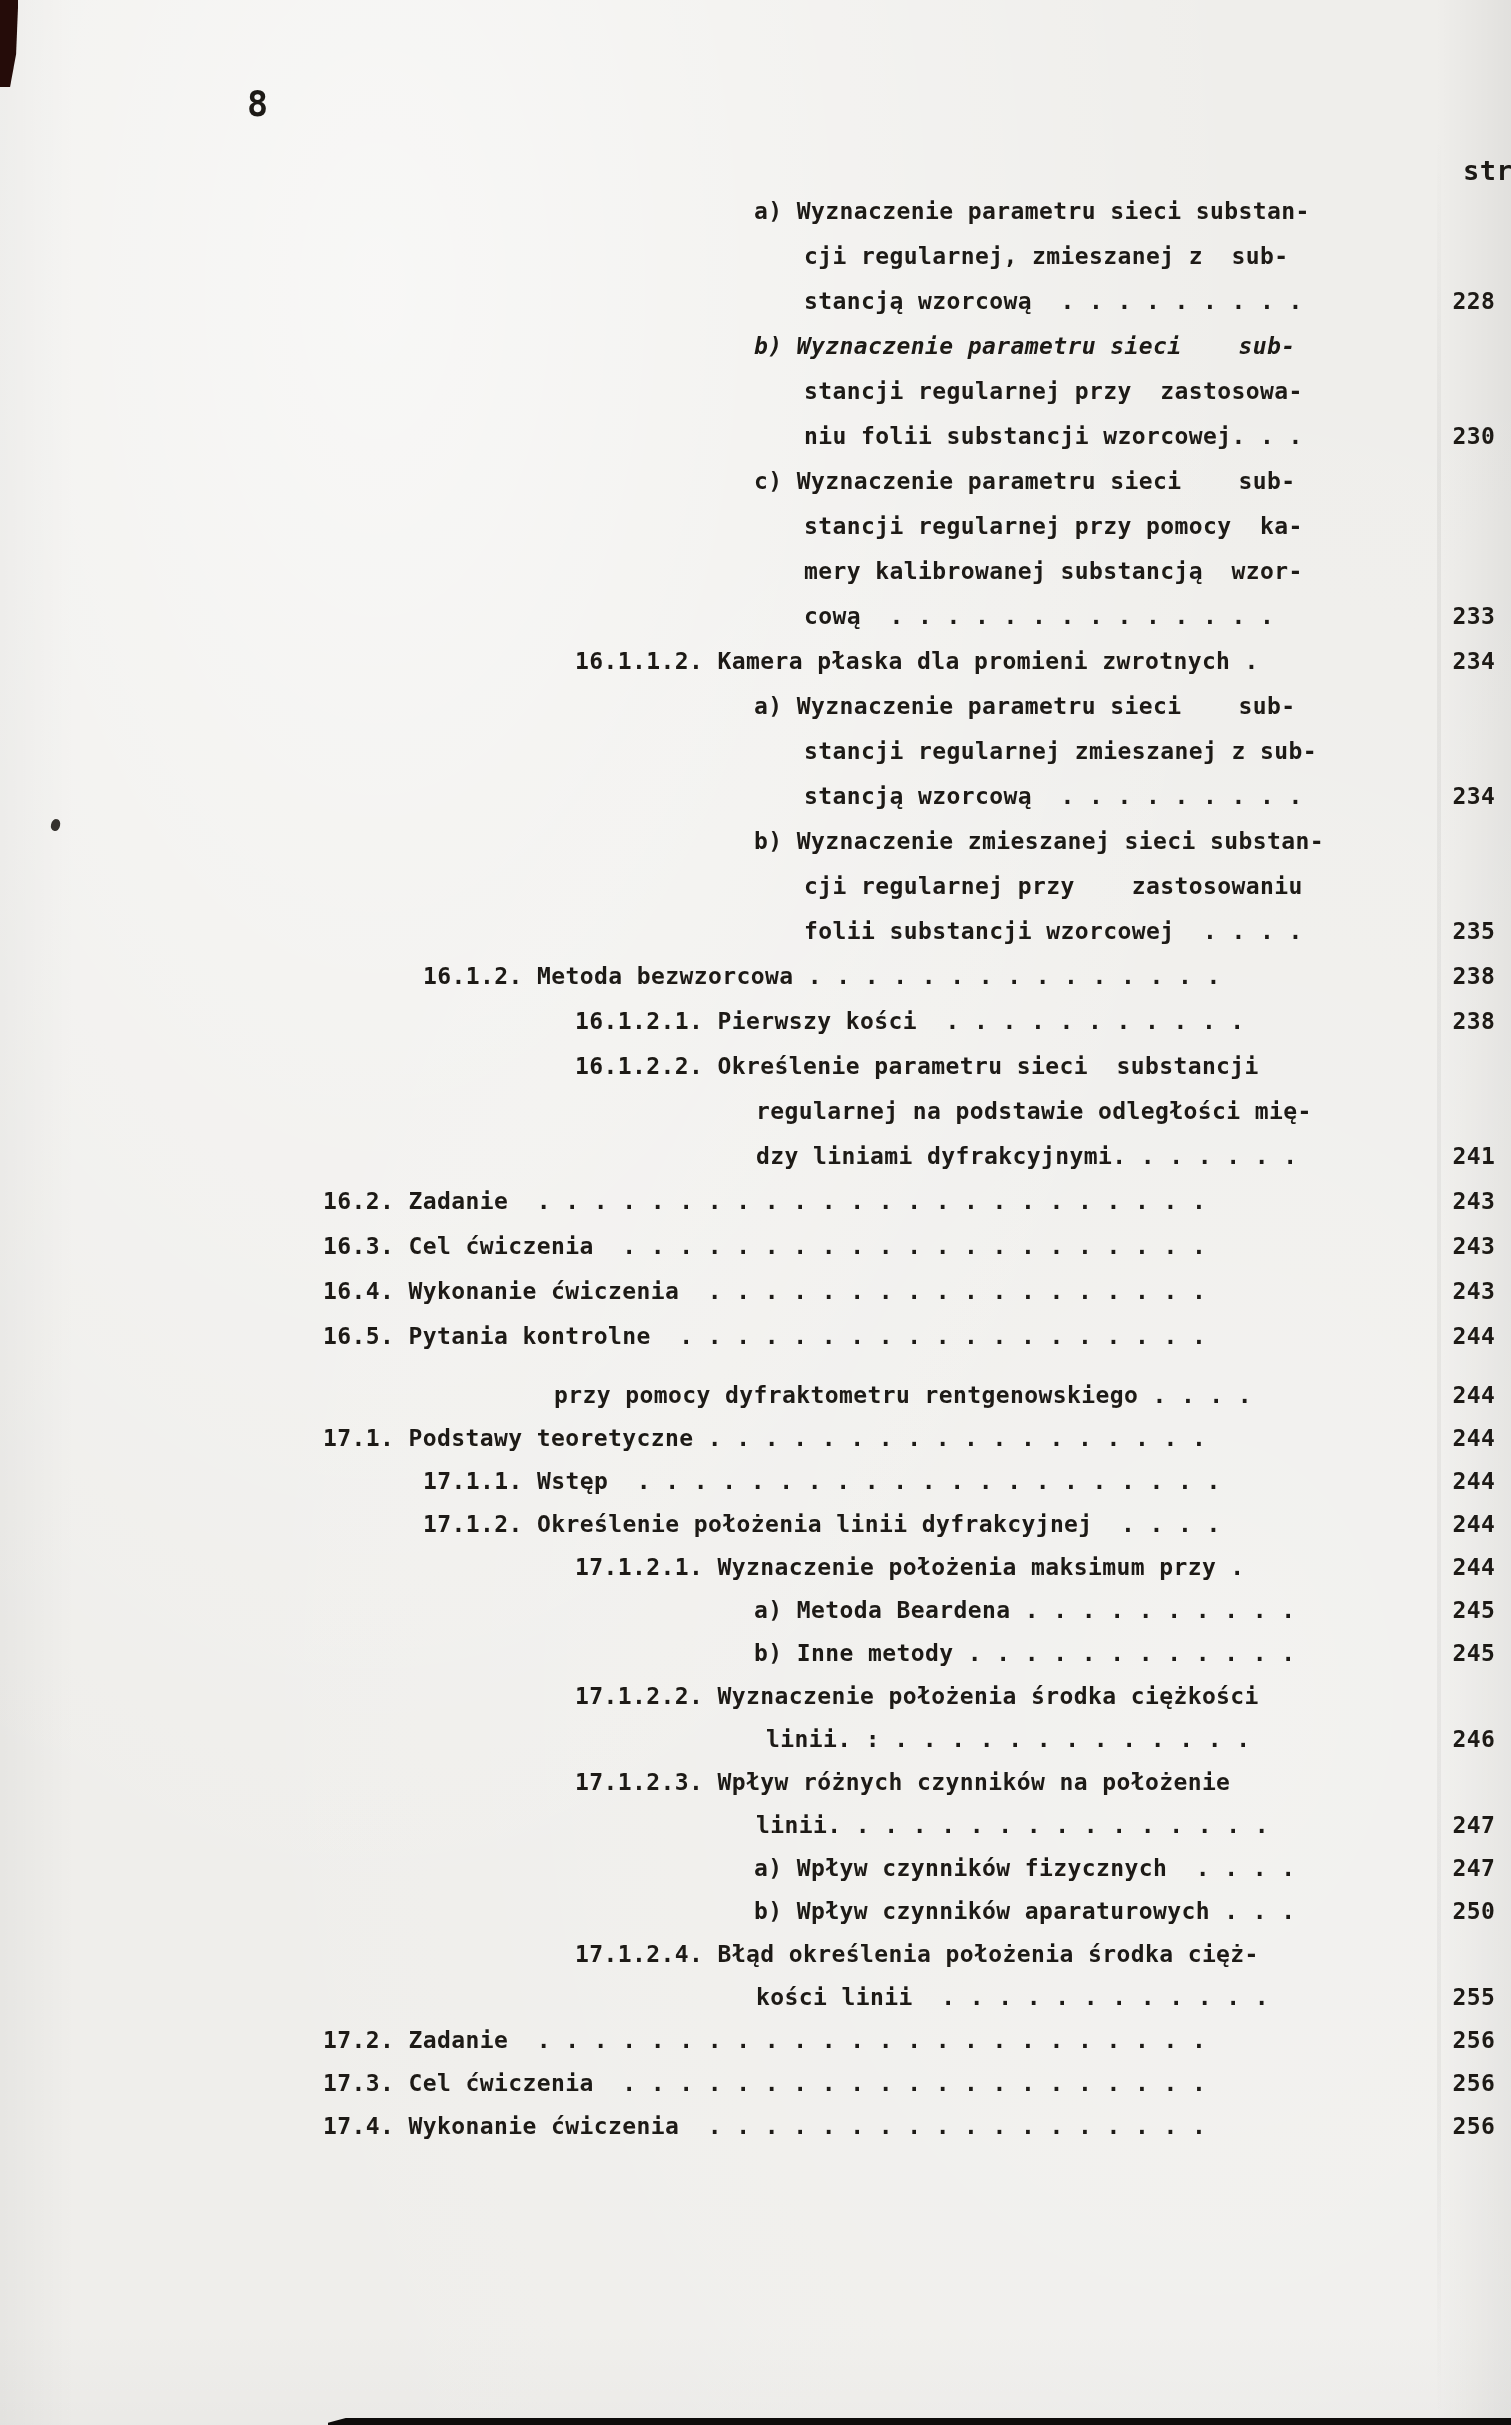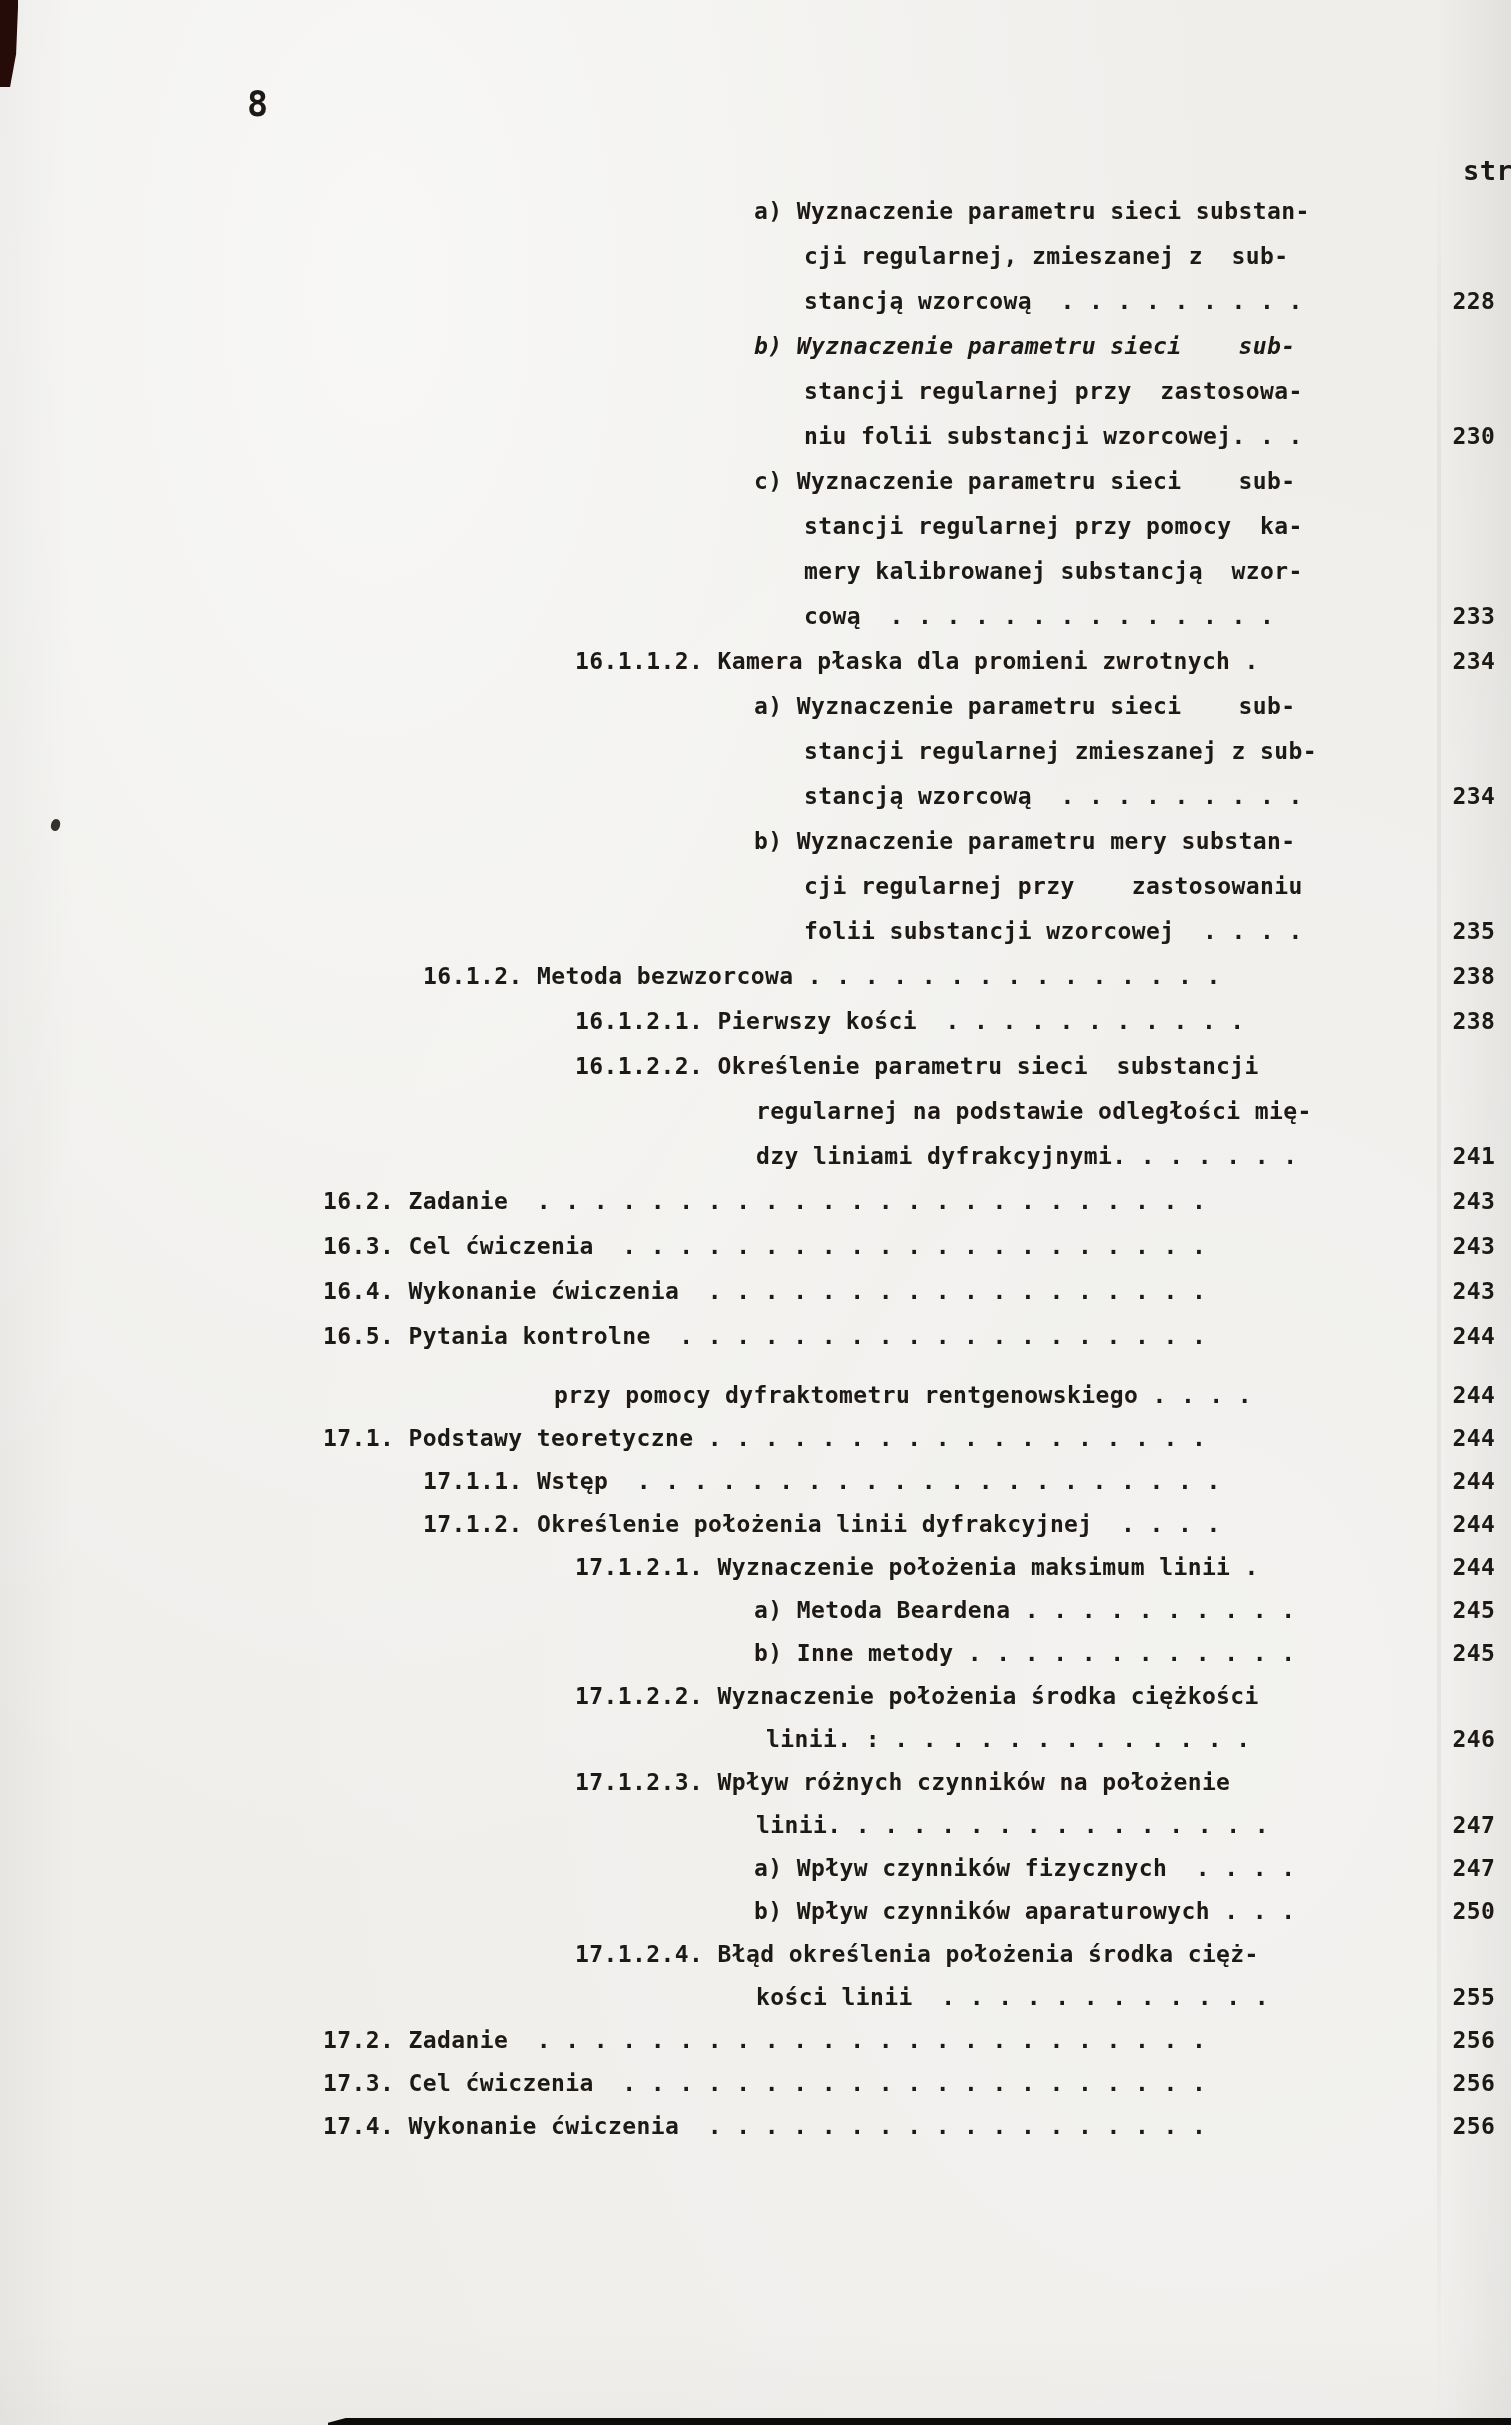--- a/index.html
+++ b/index.html
@@ -75,39 +75,39 @@
       <div class="toc-line" style="padding-left: 804px;"><span>stancji regularnej przy  zastosowa-</span></div>
       <div class="toc-line" style="padding-left: 804px;"><span>niu folii substancji wzorcowej. . .</span><span class="pg">230</span></div>
       <div class="toc-line" style="padding-left: 754px;"><span>c) Wyznaczenie parametru sieci    sub-</span></div>
       <div class="toc-line" style="padding-left: 804px;"><span>stancji regularnej przy pomocy  ka-</span></div>
       <div class="toc-line" style="padding-left: 804px;"><span>mery kalibrowanej substancją  wzor-</span></div>
       <div class="toc-line" style="padding-left: 804px;"><span>cową  . . . . . . . . . . . . . .</span><span class="pg">233</span></div>
       <div class="toc-line" style="padding-left: 575px;"><span>16.1.1.2. Kamera płaska dla promieni zwrotnych .</span><span class="pg">234</span></div>
       <div class="toc-line" style="padding-left: 754px;"><span>a) Wyznaczenie parametru sieci    sub-</span></div>
       <div class="toc-line" style="padding-left: 804px;"><span>stancji regularnej zmieszanej z sub-</span></div>
       <div class="toc-line" style="padding-left: 804px;"><span>stancją wzorcową  . . . . . . . . .</span><span class="pg">234</span></div>
-      <div class="toc-line" style="padding-left: 754px;"><span>b) Wyznaczenie parametru mery substan-</span></div>
+      <div class="toc-line" style="padding-left: 754px;"><span>b) Wyznaczenie zmieszanej sieci substan-</span></div>
       <div class="toc-line" style="padding-left: 804px;"><span>cji regularnej przy    zastosowaniu</span></div>
       <div class="toc-line" style="padding-left: 804px;"><span>folii substancji wzorcowej  . . . .</span><span class="pg">235</span></div>
       <div class="toc-line" style="padding-left: 423px;"><span>16.1.2. Metoda bezwzorcowa . . . . . . . . . . . . . . .</span><span class="pg">238</span></div>
       <div class="toc-line" style="padding-left: 575px;"><span>16.1.2.1. Pierwszy kości  . . . . . . . . . . .</span><span class="pg">238</span></div>
       <div class="toc-line" style="padding-left: 575px;"><span>16.1.2.2. Określenie parametru sieci  substancji</span></div>
       <div class="toc-line" style="padding-left: 756px;"><span>regularnej na podstawie odległości mię-</span></div>
       <div class="toc-line" style="padding-left: 756px;"><span>dzy liniami dyfrakcyjnymi. . . . . . .</span><span class="pg">241</span></div>
       <div class="toc-line" style="padding-left: 323px;"><span>16.2. Zadanie  . . . . . . . . . . . . . . . . . . . . . . . .</span><span class="pg">243</span></div>
       <div class="toc-line" style="padding-left: 323px;"><span>16.3. Cel ćwiczenia  . . . . . . . . . . . . . . . . . . . . .</span><span class="pg">243</span></div>
       <div class="toc-line" style="padding-left: 323px;"><span>16.4. Wykonanie ćwiczenia  . . . . . . . . . . . . . . . . . .</span><span class="pg">243</span></div>
       <div class="toc-line" style="padding-left: 323px;"><span>16.5. Pytania kontrolne  . . . . . . . . . . . . . . . . . . .</span><span class="pg">244</span></div>
     </div>
   <div class="toc b2" id="toc-block2">
       <div class="toc-line" style="padding-left: 554px;"><span>przy pomocy dyfraktometru rentgenowskiego . . . .</span><span class="pg">244</span></div>
       <div class="toc-line" style="padding-left: 323px;"><span>17.1. Podstawy teoretyczne . . . . . . . . . . . . . . . . . .</span><span class="pg">244</span></div>
       <div class="toc-line" style="padding-left: 423px;"><span>17.1.1. Wstęp  . . . . . . . . . . . . . . . . . . . . .</span><span class="pg">244</span></div>
       <div class="toc-line" style="padding-left: 423px;"><span>17.1.2. Określenie położenia linii dyfrakcyjnej  . . . .</span><span class="pg">244</span></div>
-      <div class="toc-line" style="padding-left: 575px;"><span>17.1.2.1. Wyznaczenie położenia maksimum linii .</span><span class="pg">244</span></div>
+      <div class="toc-line" style="padding-left: 575px;"><span>17.1.2.1. Wyznaczenie położenia maksimum przy .</span><span class="pg">244</span></div>
       <div class="toc-line" style="padding-left: 754px;"><span>a) Metoda Beardena . . . . . . . . . .</span><span class="pg">245</span></div>
       <div class="toc-line" style="padding-left: 754px;"><span>b) Inne metody . . . . . . . . . . . .</span><span class="pg">245</span></div>
       <div class="toc-line" style="padding-left: 575px;"><span>17.1.2.2. Wyznaczenie położenia środka ciężkości</span></div>
       <div class="toc-line" style="padding-left: 756px; margin-left: 10px;"><span>linii. : . . . . . . . . . . . . .</span><span class="pg">246</span></div>
       <div class="toc-line" style="padding-left: 575px;"><span>17.1.2.3. Wpływ różnych czynników na położenie</span></div>
       <div class="toc-line" style="padding-left: 756px;"><span>linii. . . . . . . . . . . . . . . .</span><span class="pg">247</span></div>
       <div class="toc-line" style="padding-left: 754px;"><span>a) Wpływ czynników fizycznych  . . . .</span><span class="pg">247</span></div>
       <div class="toc-line" style="padding-left: 754px;"><span>b) Wpływ czynników aparaturowych . . .</span><span class="pg">250</span></div>
       <div class="toc-line" style="padding-left: 575px;"><span>17.1.2.4. Błąd określenia położenia środka cięż-</span></div>
       <div class="toc-line" style="padding-left: 756px;"><span>kości linii  . . . . . . . . . . . .</span><span class="pg">255</span></div>

